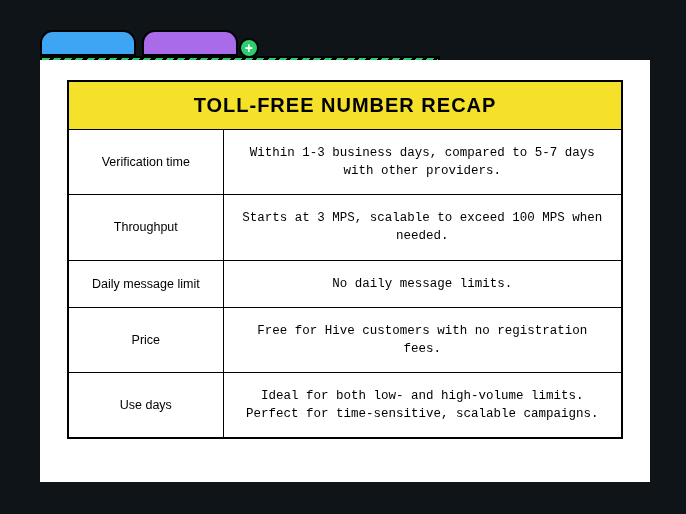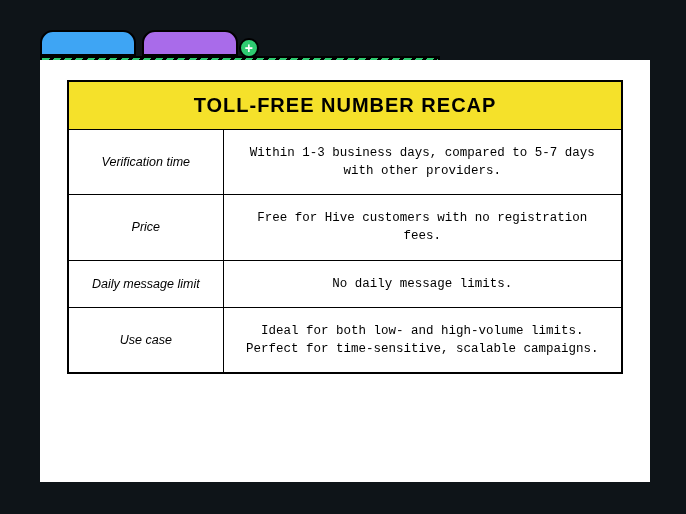--- a/index.html
+++ b/index.html
@@ -99,21 +99,20 @@
     .recap-table td {
       border: 1.5px solid #000;
       padding: 14px 14px;
       font-size: 12.5px;
       text-align: center;
       vertical-align: middle;
       line-height: 1.45;
     }
     .label-cell {
       width: 28%;
-      font-style: italic;
     }
     .value-cell {
       width: 72%;
       font-family: Liberation Mono, monospace;
     }
   </style>
 </head>
 <body>
 
 <div class="tabs-area">
@@ -130,26 +129,30 @@
       <tr>
         <th class="recap-header" colspan="2">TOLL-FREE NUMBER RECAP</th>
       </tr>
     </thead>
     <tbody>
       <tr>
         <td class="label-cell">Verification time</td>
         <td class="value-cell">Within 1-3 business days, compared to 5-7 days with other providers.</td>
       </tr>
       <tr>
-        <td class="label-cell">Price</td>
-        <td class="value-cell">Free for Hive customers with no registration fees.</td>
+        <td class="label-cell">Throughput</td>
+        <td class="value-cell">Starts at 3 MPS, scalable to exceed 100 MPS when needed.</td>
       </tr>
       <tr>
         <td class="label-cell">Daily message limit</td>
         <td class="value-cell">No daily message limits.</td>
       </tr>
       <tr>
-        <td class="label-cell">Use case</td>
+        <td class="label-cell">Price</td>
+        <td class="value-cell">Free for Hive customers with no registration fees.</td>
+      </tr>
+      <tr>
+        <td class="label-cell">Use days</td>
         <td class="value-cell">Ideal for both low- and high-volume limits. Perfect for time-sensitive, scalable campaigns.</td>
       </tr>
     </tbody>
   </table>
 </div>
 
 </body></html>

